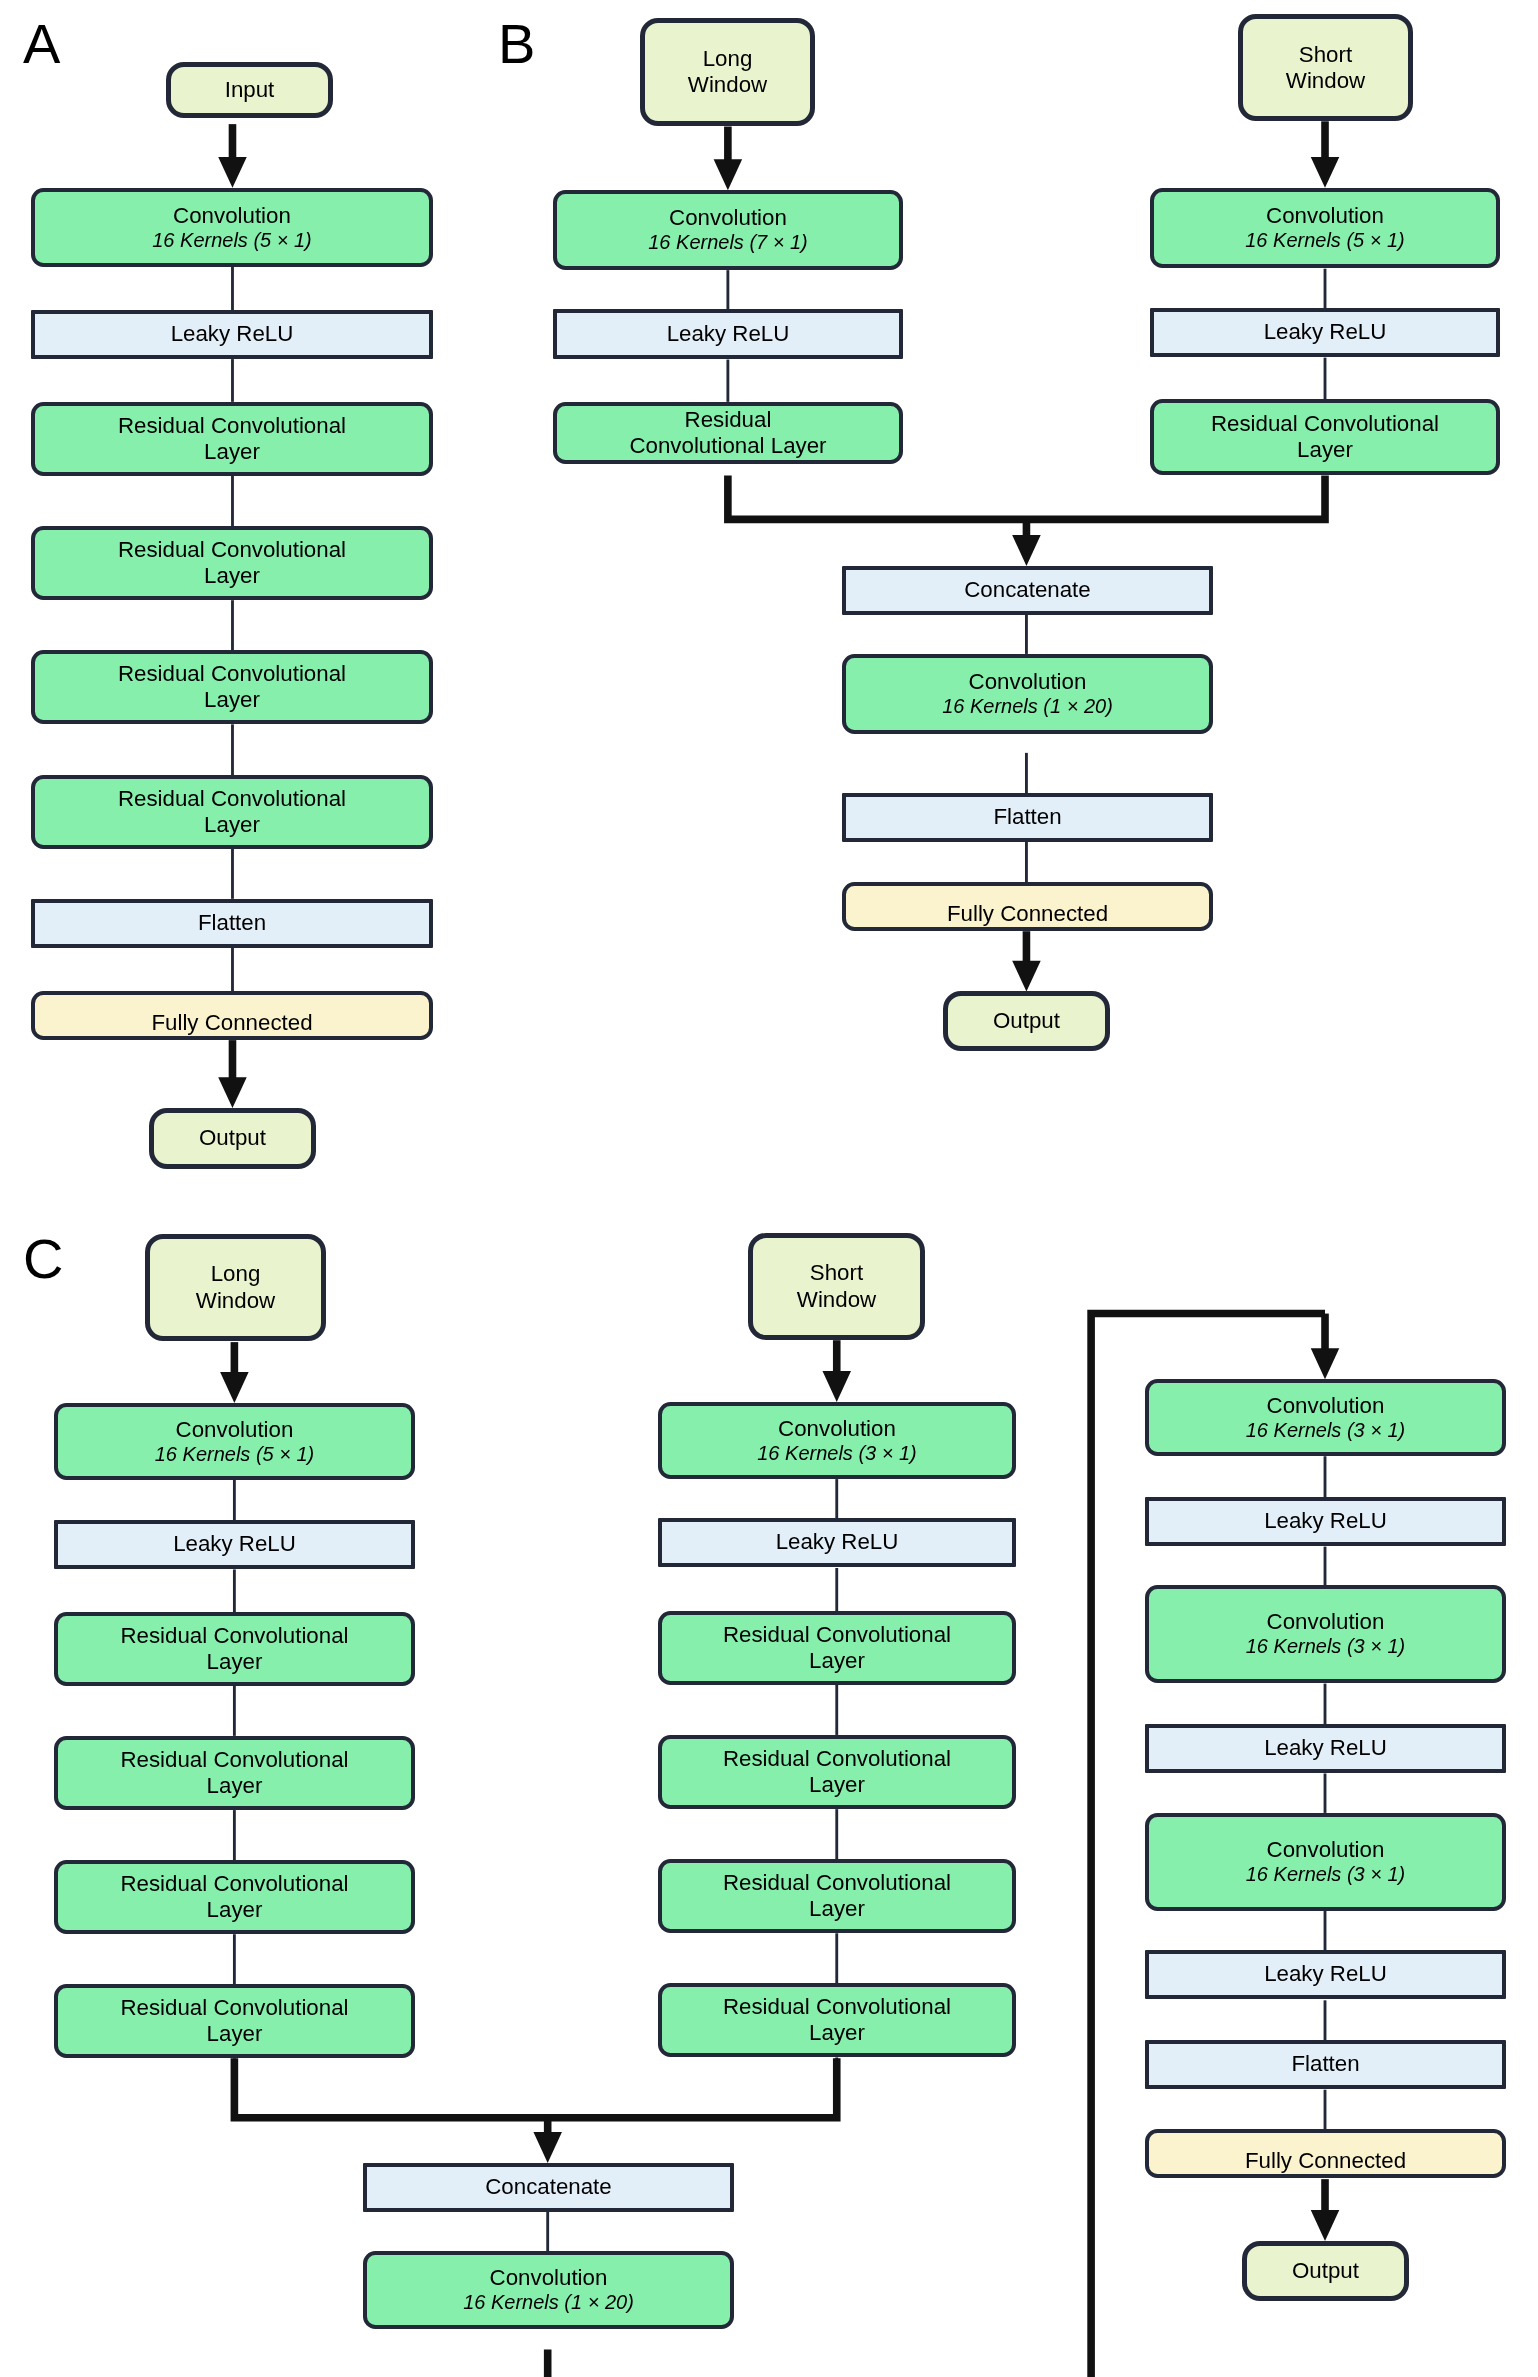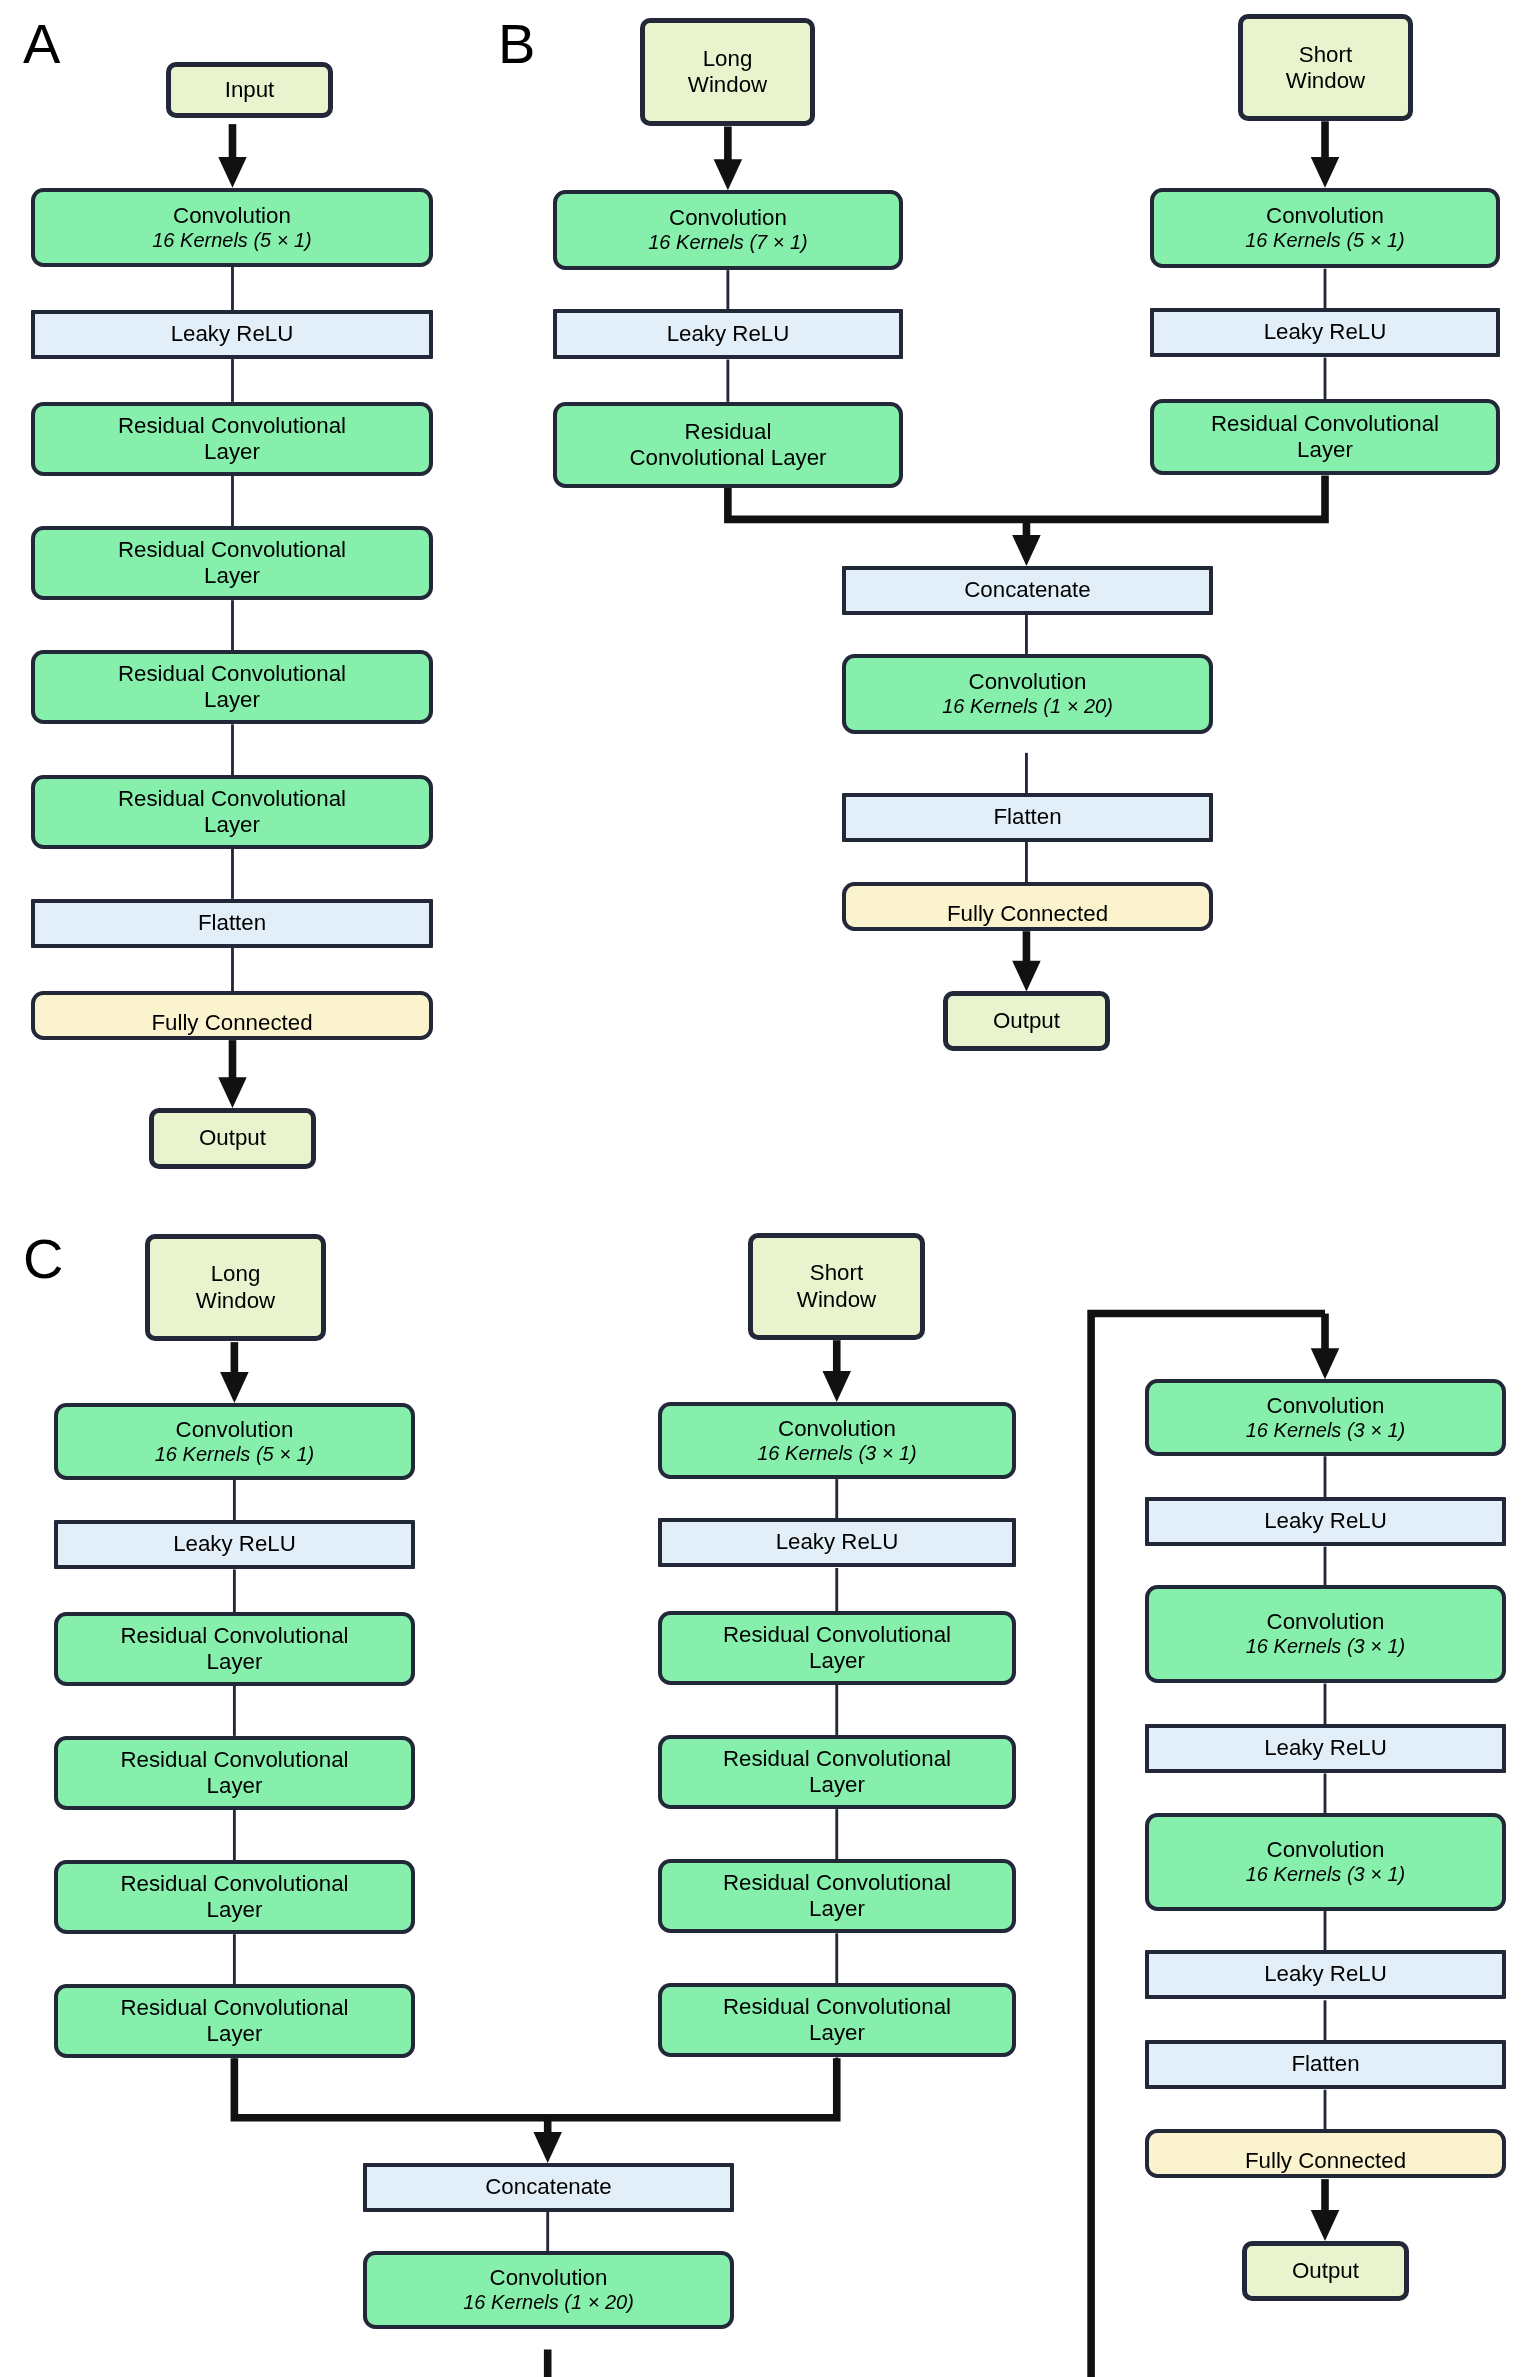--- a/index.html
+++ b/index.html
@@ -26,21 +26,21 @@
     color:#000000;
     z-index:5;
   }
   .node .t1{display:block;font-size:22.3px;line-height:1.18;}
   .node .t2{display:block;font-size:20px;line-height:1.18;font-style:italic;}
   .node .inner{padding:0 6.7px;}
 
   .n-conv{background:#86efac;border-radius:12.4px;}
   .n-act {background:#E2EFF8;border-radius:1px;}
   .n-fc  {background:#FAF3CD;border-radius:12.4px;align-items:flex-end;}
-  .n-io  {background:#E9F3CD;border-radius:10px;border-width:5.2px;}
+  .n-io  {background:#E9F3CD;border-radius:18px;border-width:5.2px;}
 
   
   #wires{position:absolute;left:0;top:0;width:1538px;height:2435px;z-index:1;}
   .thin{stroke:#222838;stroke-width:6;fill:none;}
   .thick{stroke:#111111;stroke-width:16;fill:none;}
   .ahead{fill:#111111;stroke:none;}
 </style>
 </head>
 <body>
 
@@ -215,21 +215,21 @@
       <span class="t2">16 Kernels (7 × 1)</span>
     </span>
   </div>
 
   <div class="node n-act" style="left:553px;top:309px;width:350px;height:50px;">
     <span class="inner">
         <span class="t1">Leaky ReLU</span>
       </span>
   </div>
 
-  <div class="node n-conv" style="left:553px;top:402px;width:350px;height:86px;">
+  <div class="node n-conv" style="left:553px;top:402px;width:350px;height:62px;">
     <span class="inner">
       <span class="t1">Residual</span>
       <span class="t1">Convolutional Layer</span>
     </span>
   </div>
 
   <div class="node n-io" style="left:1238px;top:14.3px;width:175px;height:107px;">
     <span class="inner">
       <span class="t1">Short</span>
       <span class="t1">Window</span>

